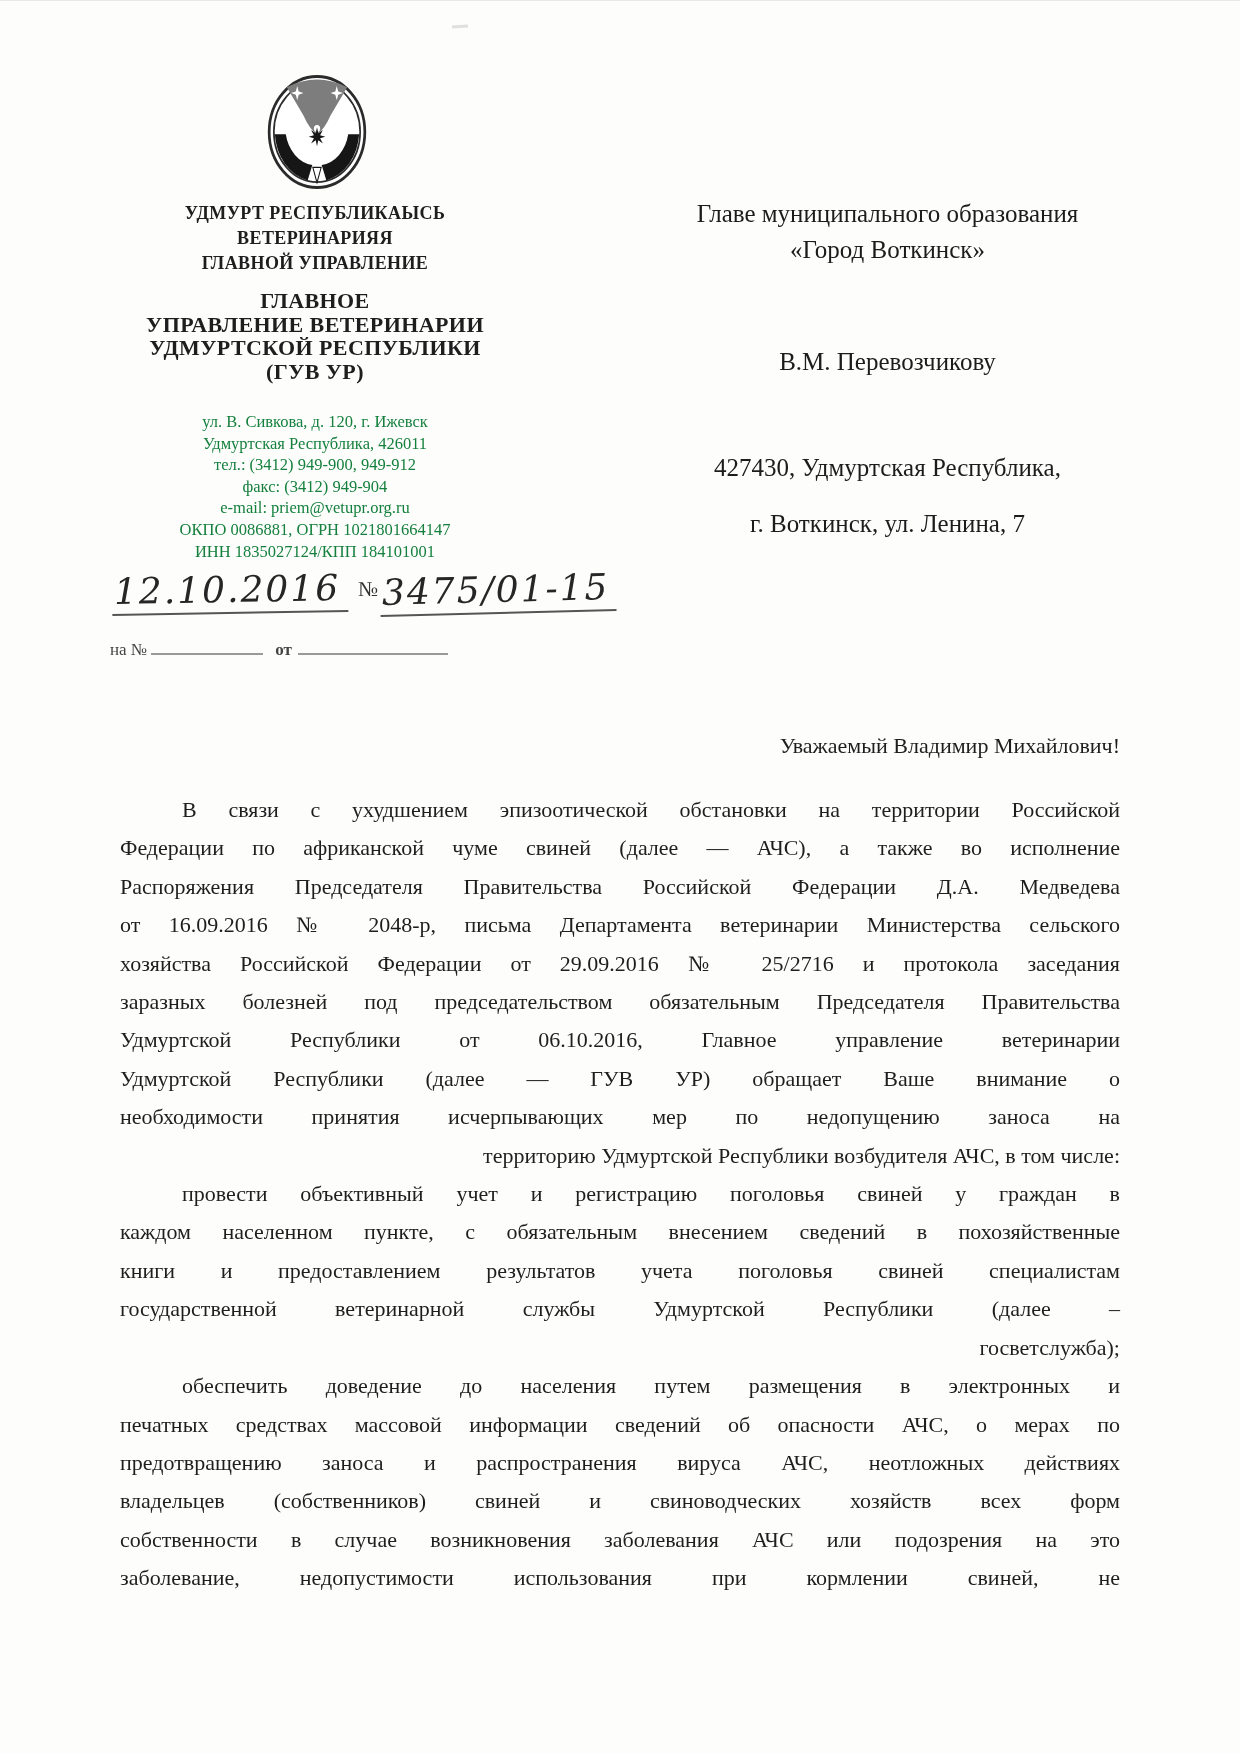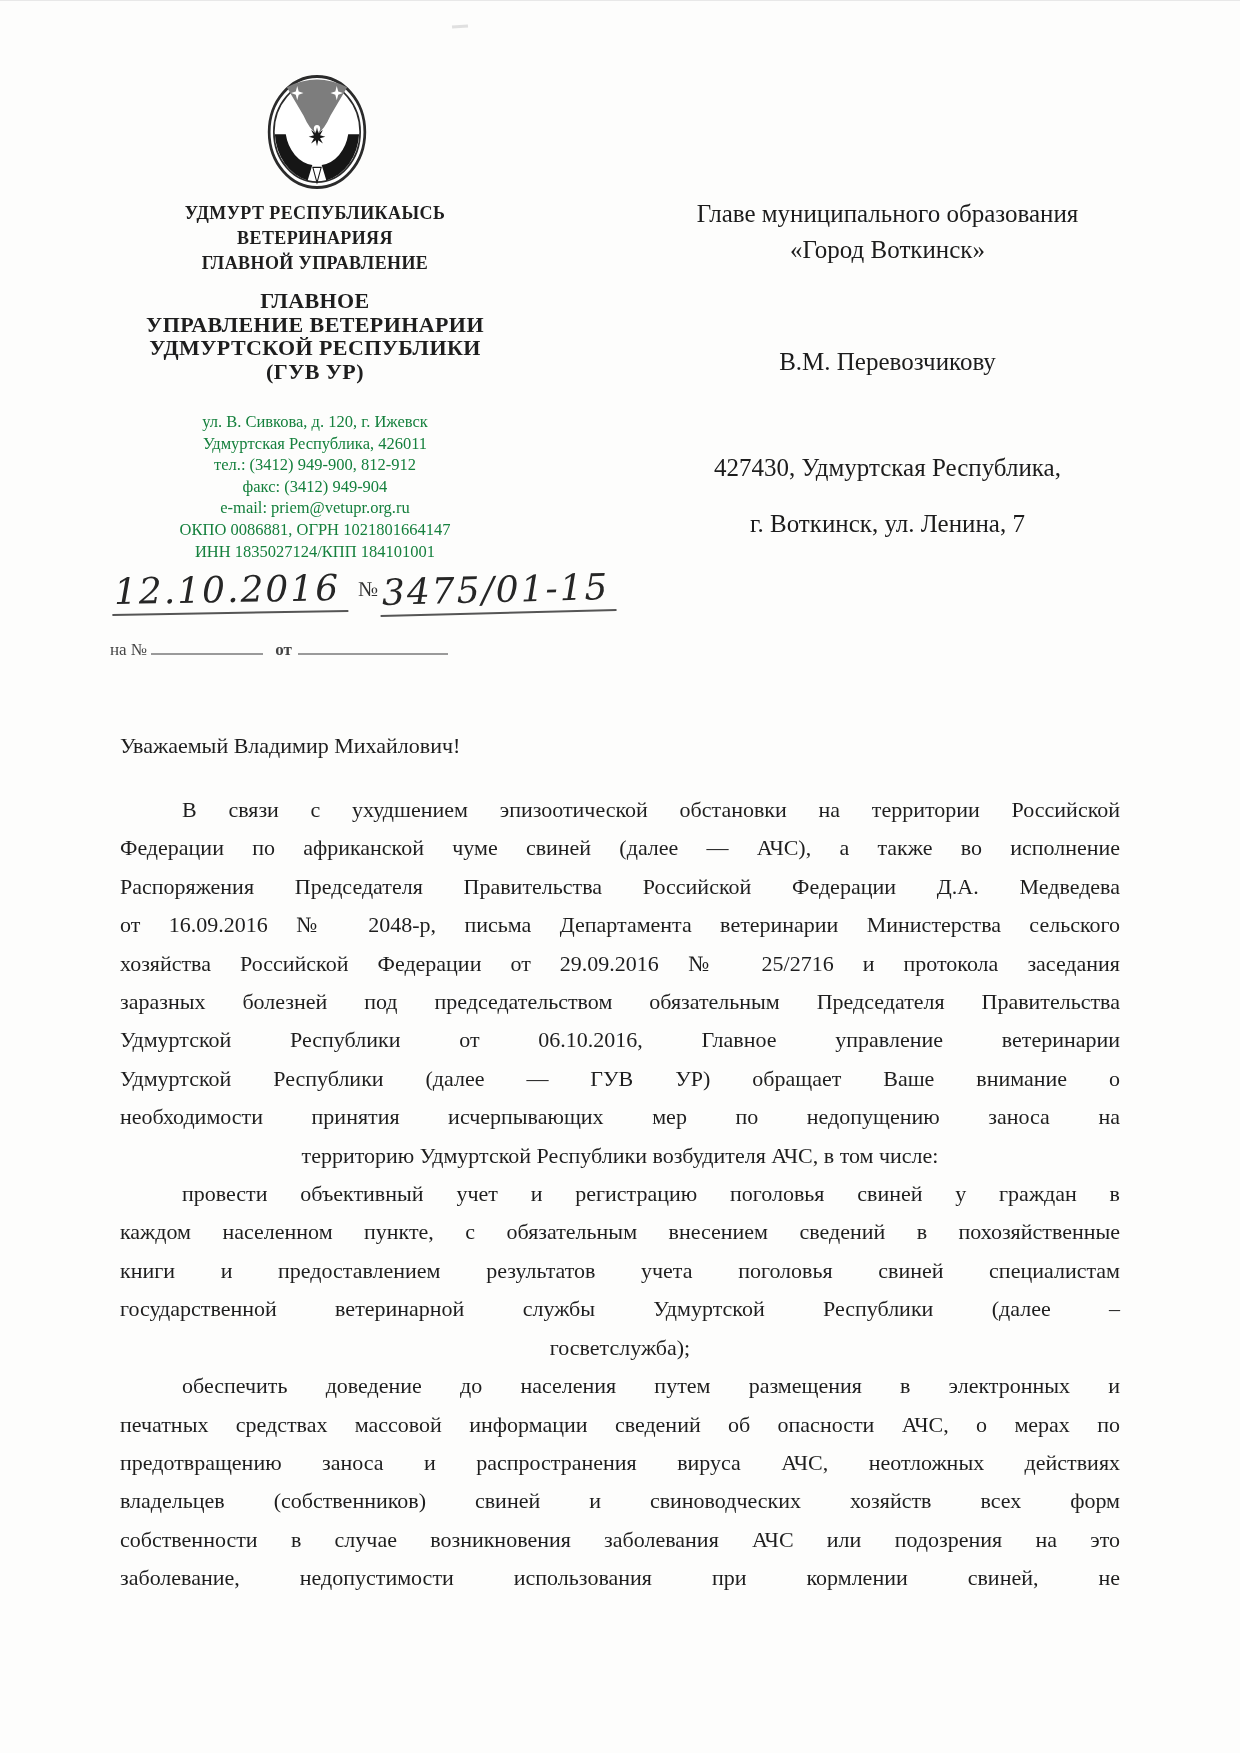--- a/index.html
+++ b/index.html
@@ -50,23 +50,23 @@
   
   .recipient{position:absolute;left:640px;top:0;width:495px;text-align:center;font-size:25px;color:#1c1c1c;}
   .recipient .r{position:absolute;left:0;width:495px;line-height:34px;}
   .r1{top:196px;}
   .r2{top:232px;}
   .r3{top:344px;}
   .r4{top:450px;}
   .r5{top:506px;}
   
   .body{position:absolute;left:120px;top:726px;width:1000px;font-size:22px;}
-  .salutation{text-align:left;line-height:38px;margin-bottom:26px;}
+  .salutation{text-align:right;line-height:38px;margin-bottom:26px;}
   .para{margin:0;}
-  .bline{line-height:38.4px;text-align:center;}
+  .bline{line-height:38.4px;text-align:right;}
   .bline.fill{text-align:justify;text-align-last:justify;}
   .bline.first{text-indent:62px;}
 </style>
 </head>
 <body>
 
 <div class="page">
 
   <div class="artifact"></div>
 
@@ -101,21 +101,21 @@
     <div class="org-rus">
         <div>ГЛАВНОЕ</div>
         <div>УПРАВЛЕНИЕ ВЕТЕРИНАРИИ</div>
         <div>УДМУРТСКОЙ РЕСПУБЛИКИ</div>
         <div>(ГУВ УР)</div>
       </div>
 
     <div class="contacts">
         <div>ул. В. Сивкова, д. 120, г. Ижевск</div>
         <div>Удмуртская Республика, 426011</div>
-        <div>тел.: (3412) 949-900, 812-912</div>
+        <div>тел.: (3412) 949-900, 949-912</div>
         <div>факс: (3412) 949-904</div>
         <div>e-mail: priem@vetupr.org.ru</div>
         <div>ОКПО 0086881, ОГРН 1021801664147</div>
         <div>ИНН 1835027124/КПП 184101001</div>
       </div>
   </div>
 
   <div class="refrow">
     <span class="hand ref-date">12.10.2016</span><span class="ref-no-label">№</span><span class="hand ref-number">3475/01-15</span>
   </div>

